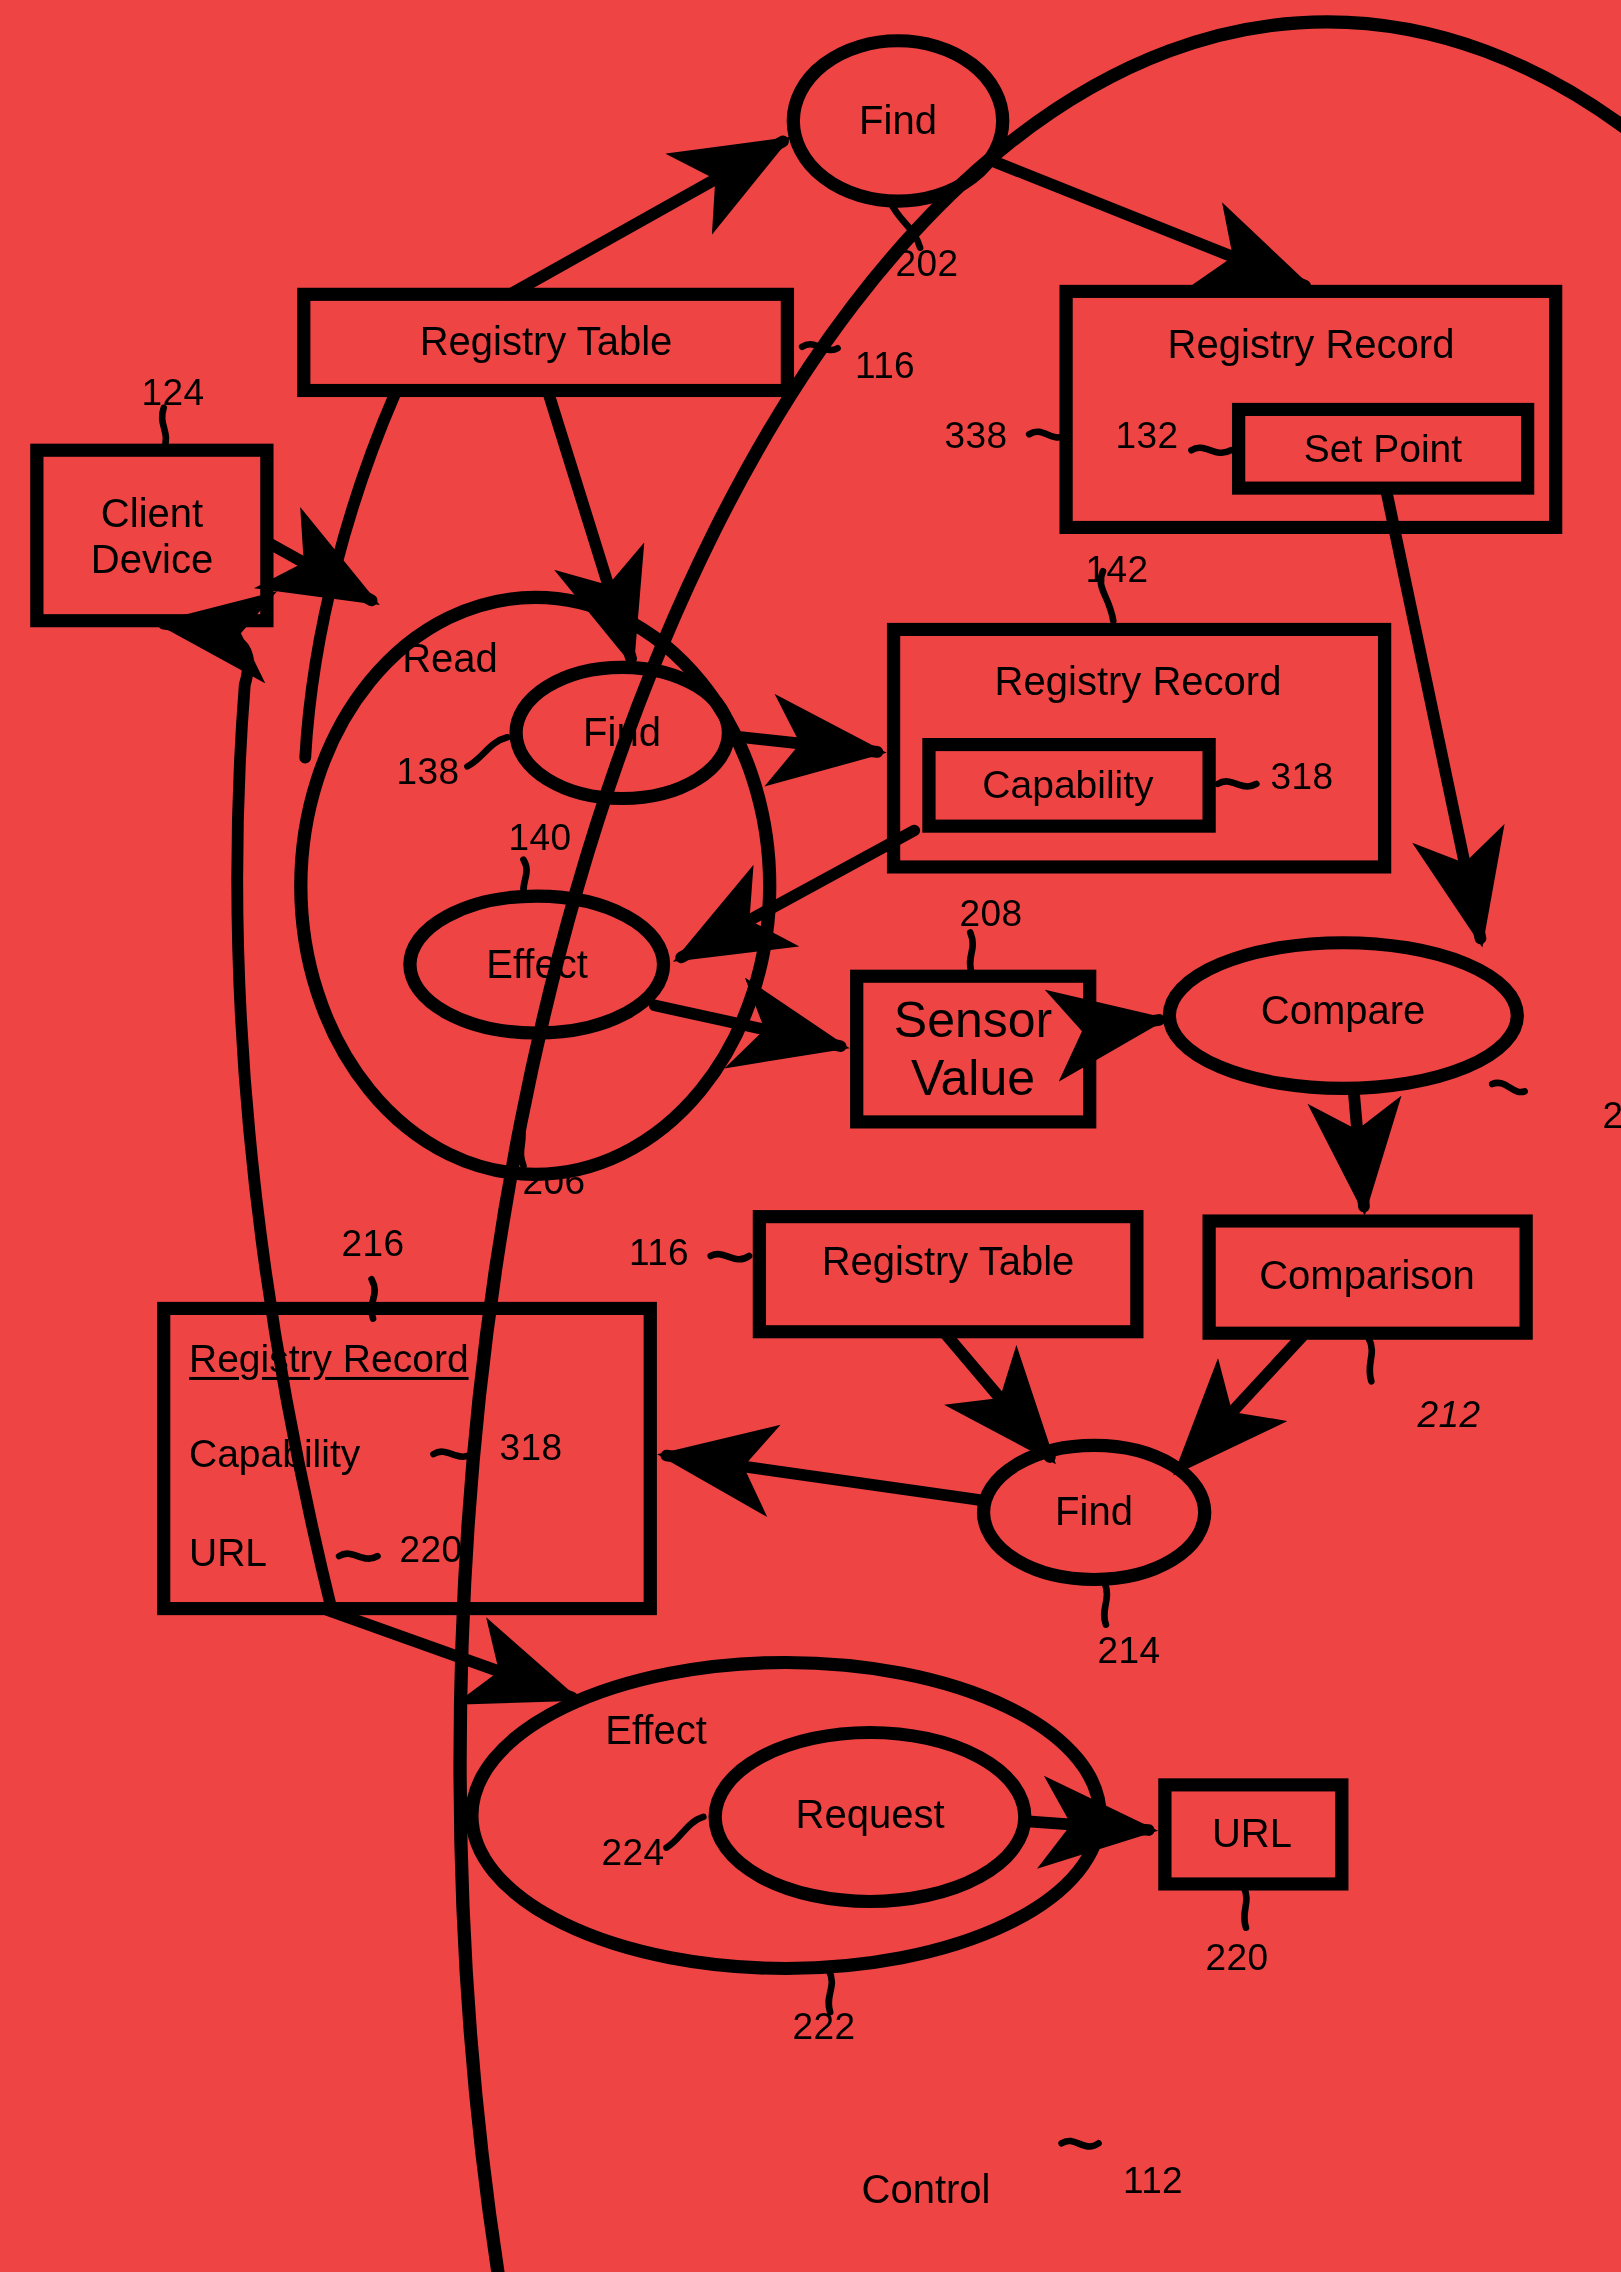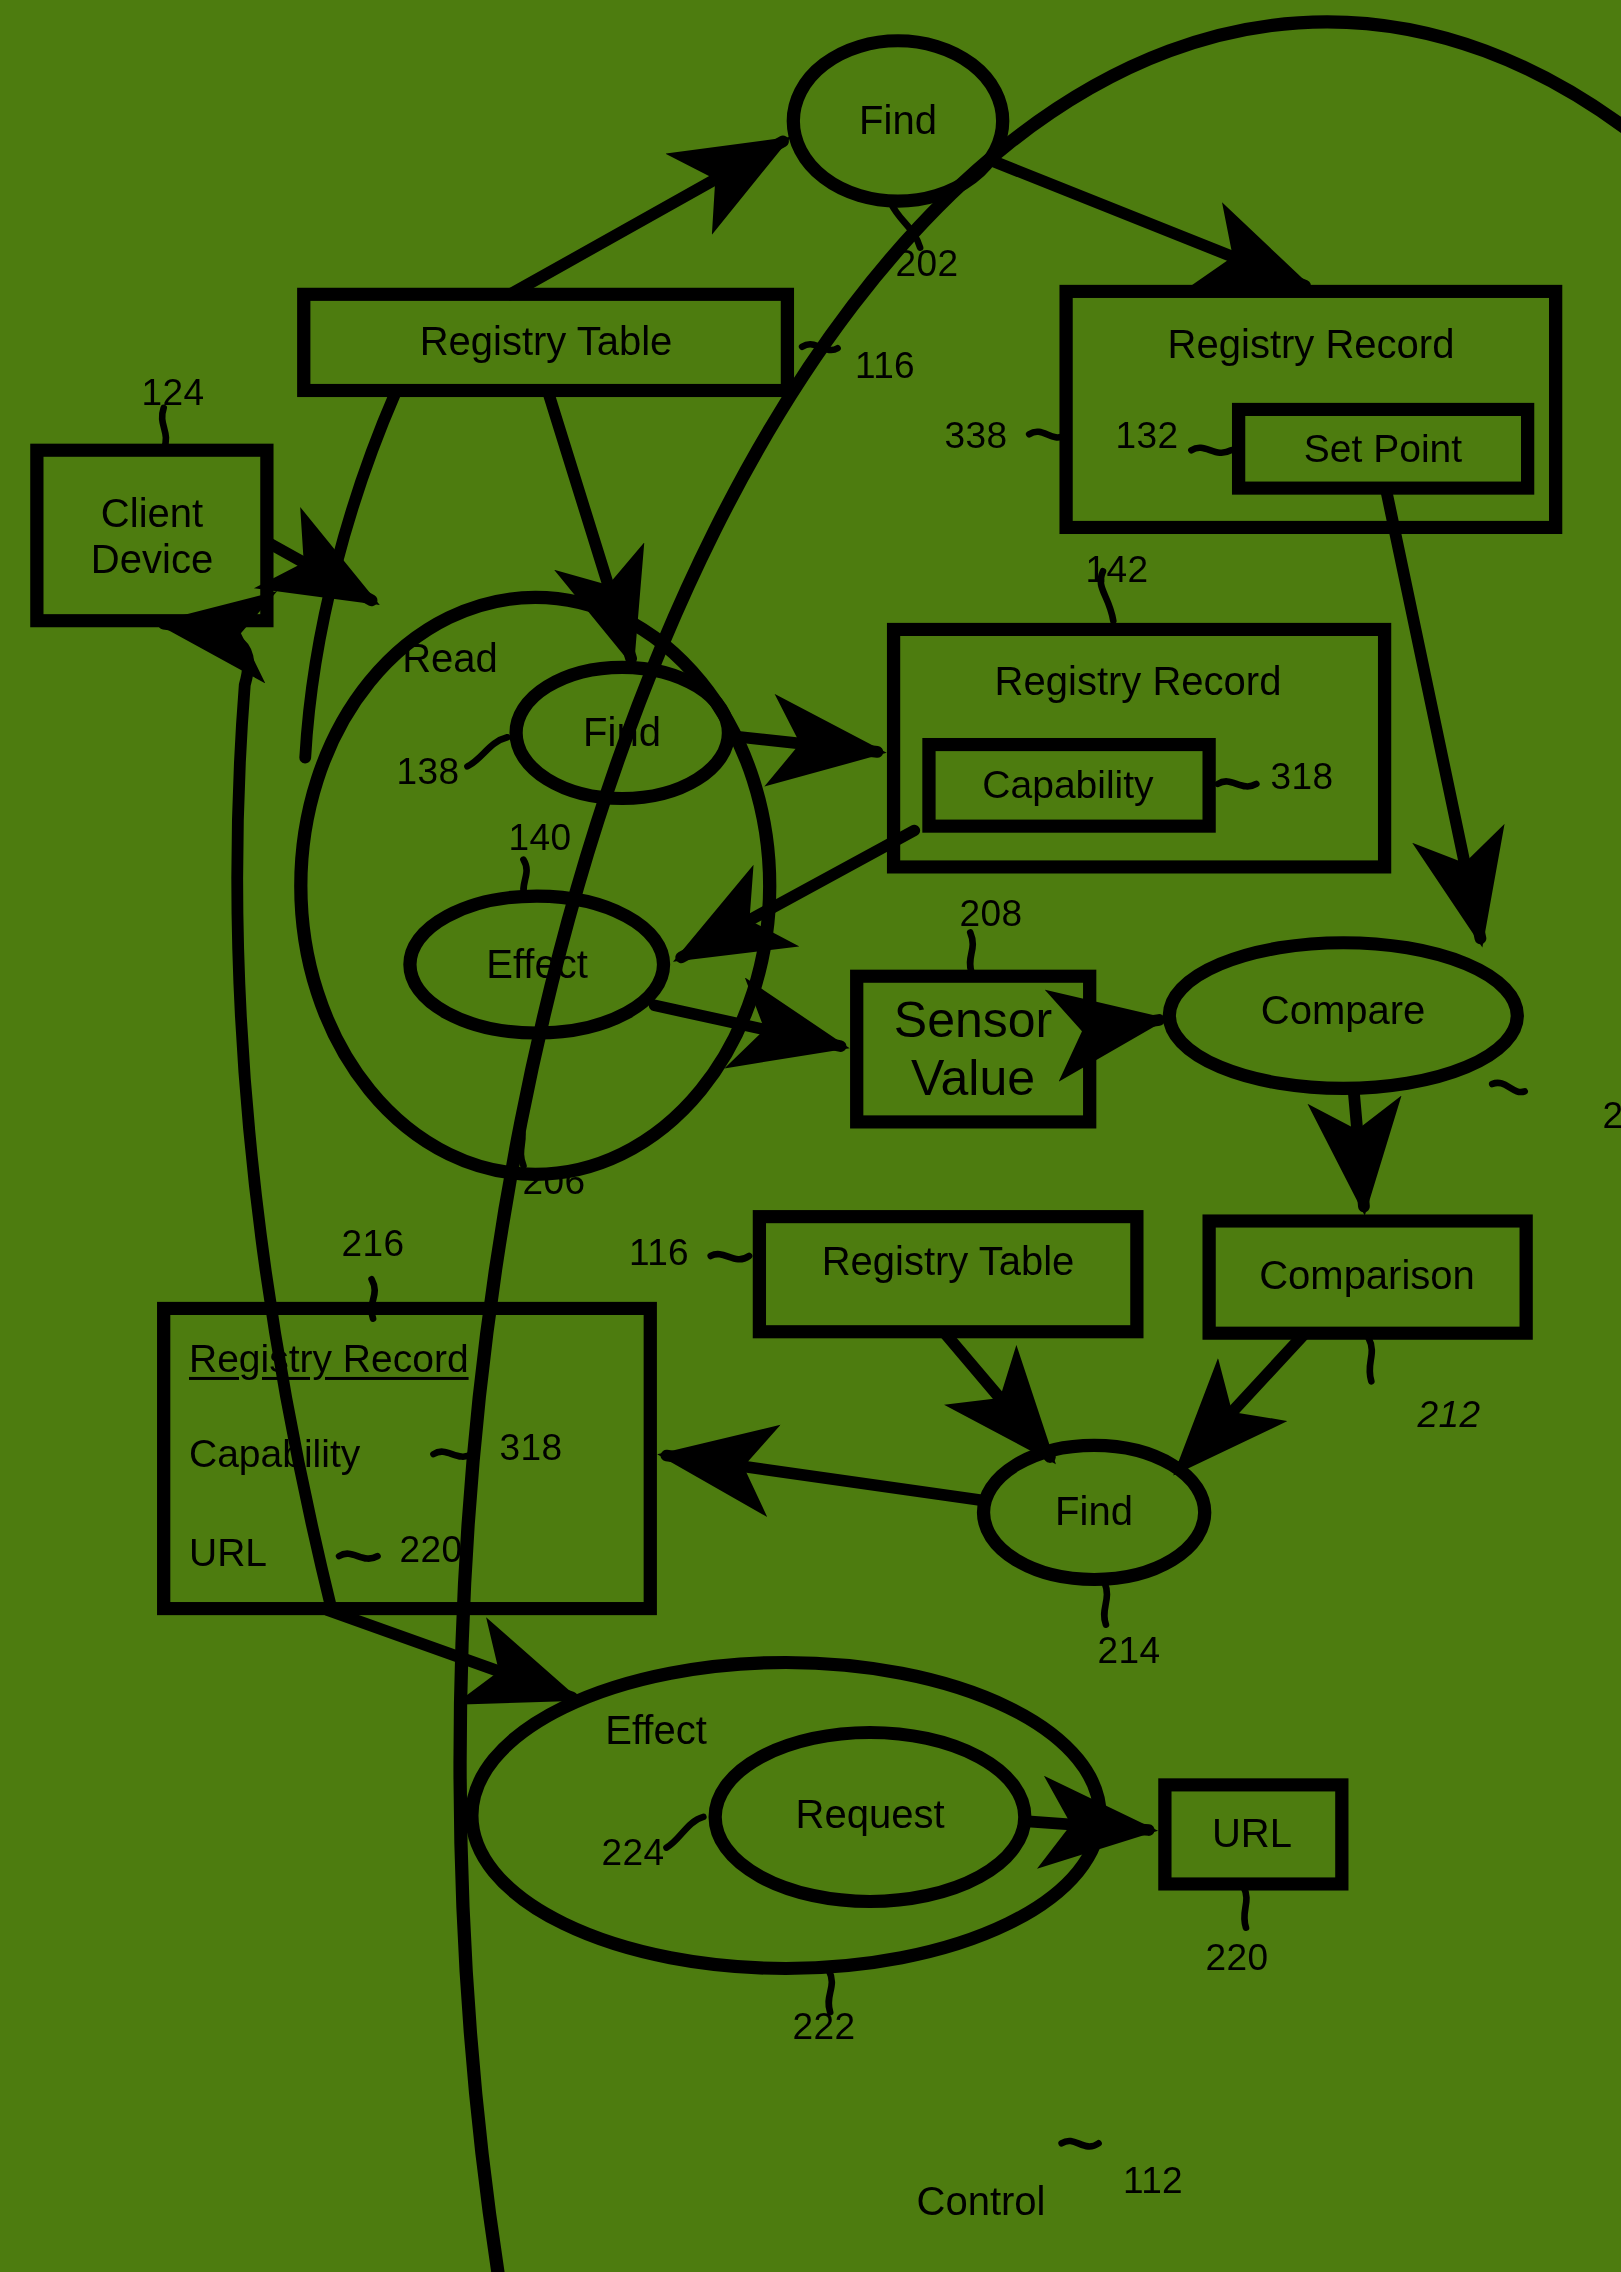--- a/index.html
+++ b/index.html
@@ -7,21 +7,21 @@
     padding: 0;
     background: #ffffff;
   }
   body {
     font-family: "Liberation Sans", sans-serif;
   }
   #stage {
     position: relative;
     width: 1622px;
     height: 2273px;
-    background: #4d7c0f;
+    background: #ef4444;
     overflow: hidden;
   }
   #canvas {
     position: absolute;
     left: 0; top: 0;
     width: 1622px;
     height: 2273px;
   }
   .lbl {
     position: absolute;
@@ -238,17 +238,17 @@
   <div class="lbl ref-num" style="left: 431px; top: 1550px; font-size: 37px;">220</div>
 
   <div class="lbl node-label" style="left: 656px; top: 1731px; font-size: 40px;">Effect</div>
   <div class="lbl ref-num" style="left: 633px; top: 1853px; font-size: 37px;">224</div>
   <div class="lbl node-label" style="left: 870px; top: 1815px; font-size: 40px;">Request</div>
   <div class="lbl ref-num" style="left: 824px; top: 2027px; font-size: 37px;">222</div>
 
   <div class="lbl node-label" style="left: 1252px; top: 1834px; font-size: 40px;">URL</div>
   <div class="lbl ref-num" style="left: 1237px; top: 1958px; font-size: 37px;">220</div>
 
-  <div class="lbl node-label" style="left: 981px; top: 2190px; font-size: 40px; margin-top: 12px;">Control</div>
+  <div class="lbl node-label" style="left: 926px; top: 2190px; font-size: 40px;">Control</div>
   <div class="lbl ref-num" style="left: 1153px; top: 2181px; font-size: 37px;">112</div>
 
 </div>
 
 
 </body></html>

